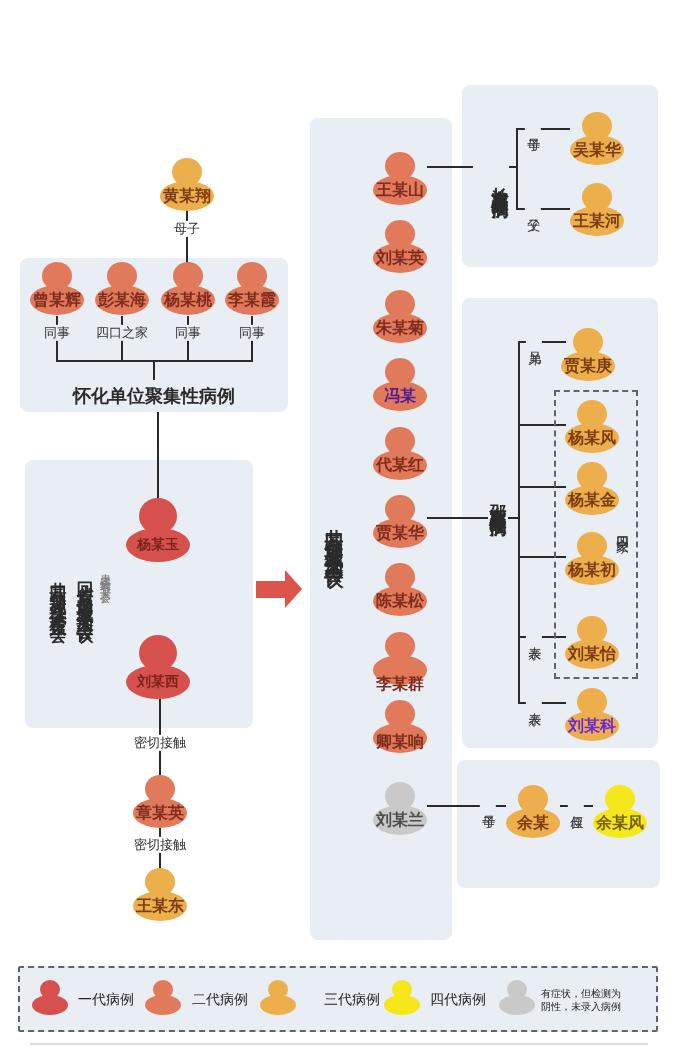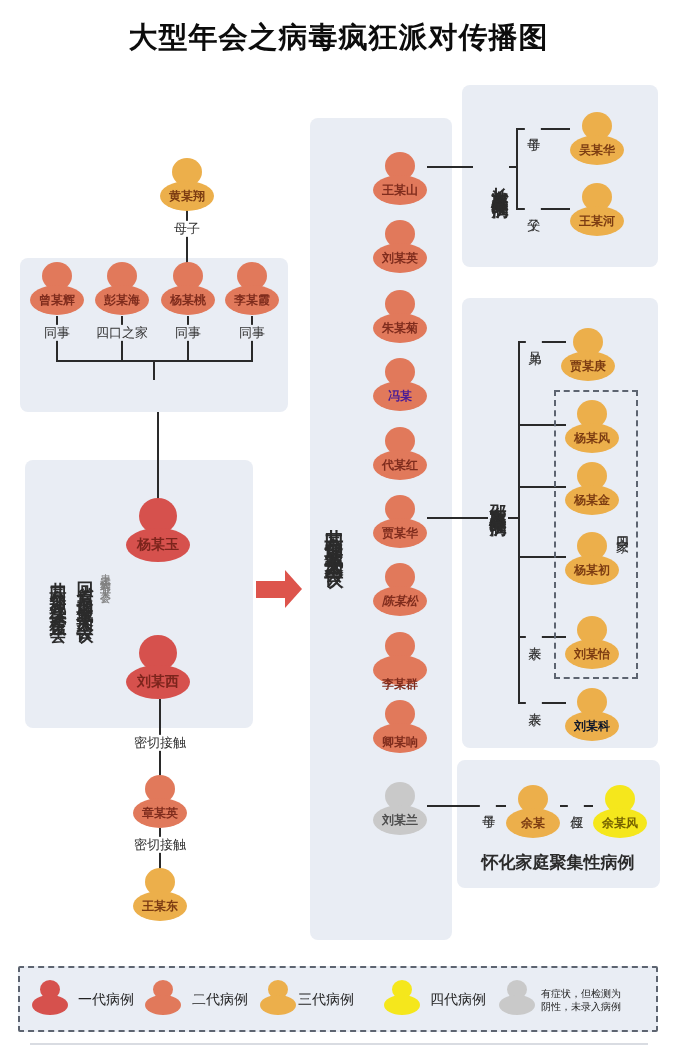--- a/index.html
+++ b/index.html
@@ -21,21 +21,21 @@
 
   .note-block{position:absolute;font-size:15px;color:#222;line-height:1.5;
     white-space:pre-line;text-align:left;}
 
   .line{position:absolute;background:var(--line);}
 
   .person{position:absolute;transform:translateX(-50%);text-align:center;}
   .person .head{width:30px;height:28px;border-radius:50%;margin:0 auto;}
   .person .pbody{width:54px;height:30px;border-radius:50%;margin:-5px auto 0;
     display:flex;align-items:center;justify-content:center;}
-  .person .pname{font-size:12px;font-weight:700;white-space:nowrap;}
+  .person .pname{font-size:16px;font-weight:700;white-space:nowrap;}
   .person.lg .head{width:38px;height:36px;}
   .person.lg .pbody{width:64px;height:34px;margin-top:-6px;}
   .person.lg .pname{font-size:14px;}
   .person.sm .head{width:20px;height:19px;}
   .person.sm .pbody{width:36px;height:20px;margin-top:-4px;}
 
   .rel-label{position:absolute;transform:translate(-50%,-50%);font-size:13px;color:#333;
     white-space:nowrap;padding:1px 3px;line-height:1.1;}
   .rel-label.v{writing-mode:vertical-rl;text-orientation:upright;padding:3px 1px;letter-spacing:1px;}
   .rel-label.bg-white{background:#ffffff;}
@@ -54,21 +54,20 @@
   .legend-label{position:absolute;transform:translateY(-50%);font-size:14px;color:#222;
     white-space:pre-line;line-height:1.25;}
 
   .bottom-divider{position:absolute;left:30px;top:1043px;width:618px;height:2px;background:#d9dce2;}
 </style>
 </head>
 <body>
 
 <div id="stage">
 
-  <div class="page-title">大型年会之病毒疯狂派对传播图</div>
 
   <div class="box" style="left:20px;top:258px;width:268px;height:154px;"></div>
   <div class="box" style="left:25px;top:460px;width:228px;height:268px;"></div>
   <div class="box" style="left:310px;top:118px;width:142px;height:822px;"></div>
   <div class="box" style="left:462px;top:85px;width:196px;height:182px;"></div>
   <div class="box" style="left:462px;top:298px;width:196px;height:450px;"></div>
   <div class="box" style="left:457px;top:760px;width:203px;height:128px;"></div>
 
   <div id="lines-layer">
       <div class="line" style="left: 186px; top: 208px; width: 2px; height: 56px;"></div>
@@ -95,27 +94,27 @@
       <div class="line" style="left: 518px; top: 556px; width: 48px; height: 2px;"></div>
       <div class="line" style="left: 518px; top: 636px; width: 48px; height: 2px;"></div>
       <div class="line" style="left: 518px; top: 702px; width: 48px; height: 2px;"></div>
       <div class="line" style="left: 427px; top: 805px; width: 79px; height: 2px;"></div>
       <div class="line" style="left: 560px; top: 805px; width: 33px; height: 2px;"></div>
     </div>
 
   <div class="dashed-family" style="left:554px;top:390px;width:80px;height:285px;"></div>
   <div class="vtitle" style="left:622px;top:528px;font-size:13px;font-weight:400;letter-spacing:1px;">四口之家</div>
 
+  <div class="htitle" style="left:154px;top:396px;font-size:18px;">怀化单位聚集性病例</div>
   <div class="vtitle" style="left:58px;top:592px;font-size:17px;">共同参加武汉某体育馆年会</div>
   <div class="vtitle" style="left:85px;top:592px;font-size:17px;">回省后参加望城某大型会议</div>
   <div class="vtitle small" style="left:105px;top:575px;font-size:11px;color:#808080;">患者述大约有五千人参会</div>
   <div class="vtitle" style="left:334px;top:535px;font-size:19px;">共同参加望城某大型会议</div>
   <div class="vtitle" style="left:500px;top:182px;font-size:17px;letter-spacing:2px;">长沙家庭聚集性病例</div>
   <div class="vtitle" style="left:498px;top:500px;font-size:17px;letter-spacing:2px;">邵东家庭聚集性病例</div>
-  <div class="htitle" style="left:558px;top:862px;font-size:17px;">怀化家庭聚集性病例</div>
 
   <div class="arrow" style="left:256px;top:570px;width:46px;height:38px;">
     <div class="bar"></div>
       <div class="tip"></div>
   </div>
 
   <div id="persons-layer">
       <div class="person" style="left: 187px; top: 158px;">
         <div class="head" style="background: rgb(236, 175, 75);"></div>
         <div class="pbody" style="background: rgb(236, 175, 75);">
@@ -201,21 +200,21 @@
         </div>
       </div>
       <div class="person" style="left: 400px; top: 495px;">
         <div class="head" style="background: rgb(225, 121, 91);"></div>
         <div class="pbody" style="background: rgb(225, 121, 91);">
           <span class="pname" style="color: rgb(127, 44, 29);">贾某华</span>
         </div>
       </div>
       <div class="person" style="left: 400px; top: 563px;">
         <div class="head" style="background: rgb(225, 121, 91);"></div>
-        <div class="pbody" style="background: rgb(225, 121, 91); font-style: italic;">
+        <div class="pbody" style="background: rgb(225, 121, 91);">
           <span class="pname" style="color: rgb(127, 44, 29);">陈某松</span>
         </div>
       </div>
       <div class="person" style="left: 400px; top: 632px;">
         <div class="head" style="background: rgb(225, 121, 91);"></div>
         <div class="pbody" style="background: rgb(225, 121, 91);">
           <span class="pname" style="color: rgb(127, 44, 29); margin-top: 28px;">李某群</span>
         </div>
       </div>
       <div class="person" style="left: 400px; top: 700px;">
@@ -268,21 +267,21 @@
       </div>
       <div class="person" style="left: 592px; top: 616px;">
         <div class="head" style="background: rgb(236, 175, 75);"></div>
         <div class="pbody" style="background: rgb(236, 175, 75);">
           <span class="pname" style="color: rgb(124, 60, 18);">刘某怡</span>
         </div>
       </div>
       <div class="person" style="left: 592px; top: 688px;">
         <div class="head" style="background: rgb(236, 175, 75);"></div>
         <div class="pbody" style="background: rgb(236, 175, 75);">
-          <span class="pname" style="color: #0f172a;">刘某科</span>
+          <span class="pname" style="color: #6d28d9;">刘某科</span>
         </div>
       </div>
       <div class="person" style="left: 533px; top: 785px;">
         <div class="head" style="background: rgb(236, 175, 75);"></div>
         <div class="pbody" style="background: rgb(236, 175, 75);">
           <span class="pname" style="color: rgb(124, 60, 18);">余某</span>
         </div>
       </div>
       <div class="person" style="left: 620px; top: 785px;">
         <div class="head" style="background: rgb(245, 231, 28);"></div>
@@ -317,21 +316,21 @@
       <div class="legend-label" style="left: 78px; top: 1000px;">一代病例</div>
       <div class="person sm" style="left: 163px; top: 980px;">
         <div class="head" style="background: rgb(225, 121, 91);"></div>
         <div class="pbody" style="background: rgb(225, 121, 91);"></div>
       </div>
       <div class="legend-label" style="left: 192px; top: 1000px;">二代病例</div>
       <div class="person sm" style="left: 278px; top: 980px;">
         <div class="head" style="background: rgb(236, 175, 75);"></div>
         <div class="pbody" style="background: rgb(236, 175, 75);"></div>
       </div>
-      <div class="legend-label" style="left: 298px; top: 1000px;">三代病例</div>
+      <div class="legend-label" style="left: 324px; top: 1000px;">三代病例</div>
       <div class="person sm" style="left: 402px; top: 980px;">
         <div class="head" style="background: rgb(245, 231, 28);"></div>
         <div class="pbody" style="background: rgb(245, 231, 28);"></div>
       </div>
       <div class="legend-label" style="left: 430px; top: 1000px;">四代病例</div>
       <div class="person sm" style="left: 517px; top: 980px;">
         <div class="head" style="background: rgb(201, 201, 201);"></div>
         <div class="pbody" style="background: rgb(201, 201, 201);"></div>
       </div>
       <div class="legend-label" style="left: 541px; top: 1000px; font-size: 10px;">有症状，但检测为

